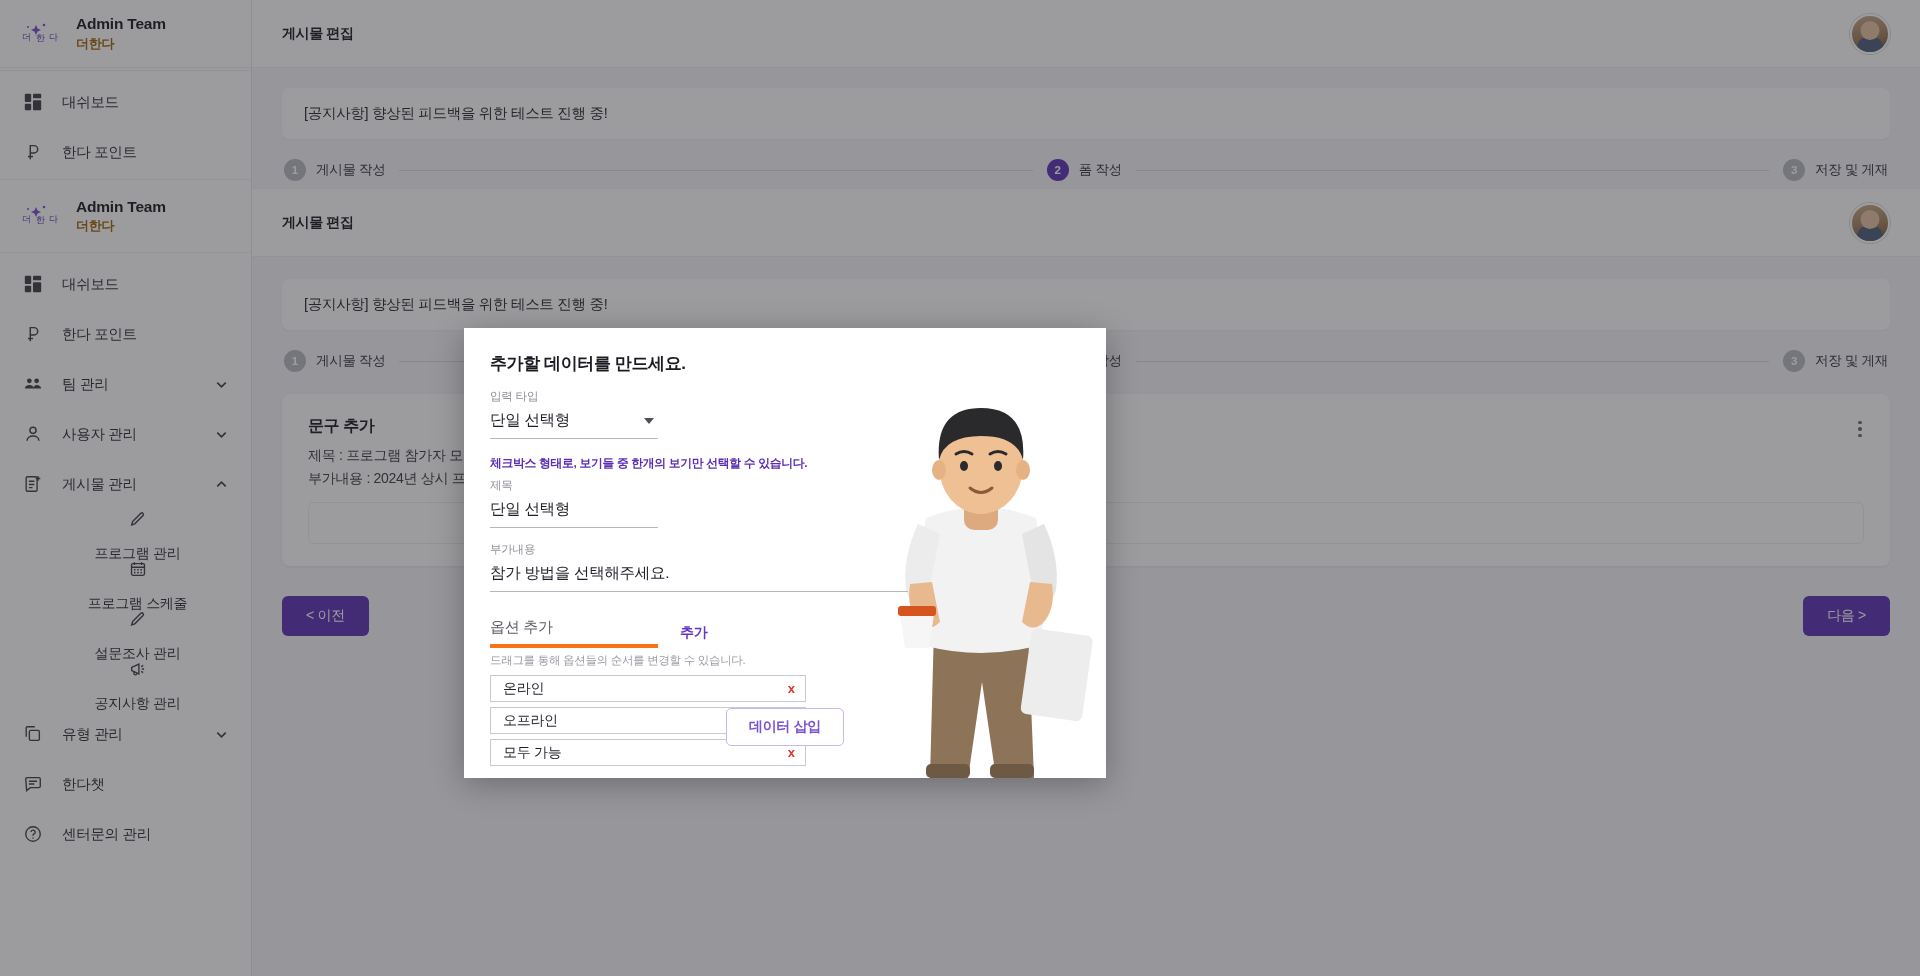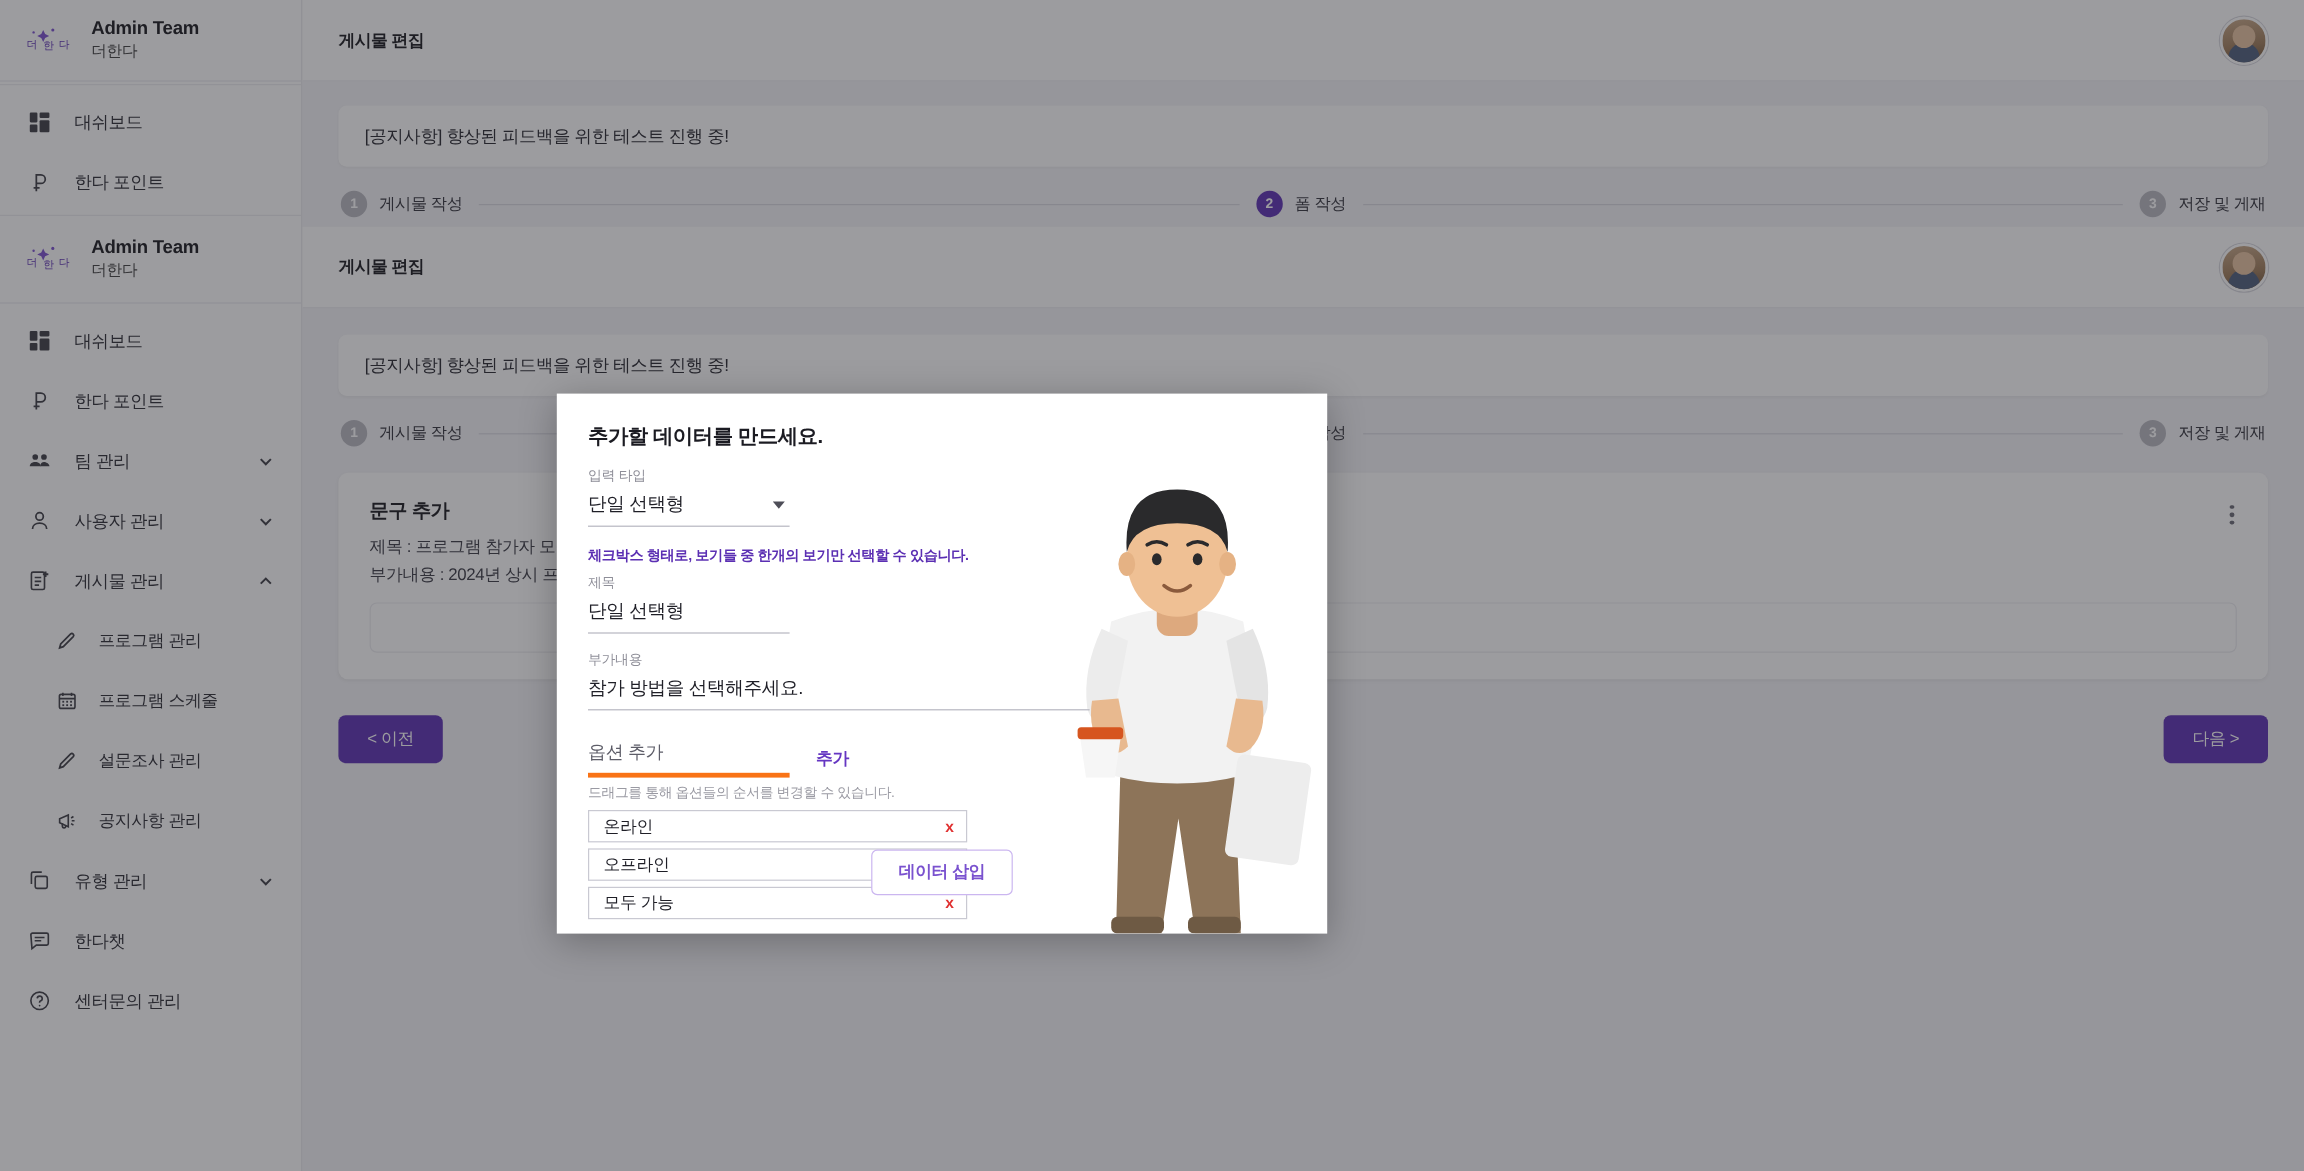--- a/index.html
+++ b/index.html
@@ -21,32 +21,32 @@
   .brand {
     height: 68px; display: flex; align-items: center; gap: 14px;
     padding: 0 22px; border-bottom: 1px solid #ececf0;
   }
   .brand-mark {
     width: 40px; height: 26px; flex: 0 0 40px;
     position: relative;
   }
   .brand-text { line-height: 1.15; }
   .brand-title { font-size: 15.5px; font-weight: 700; color: #17171c; letter-spacing: -0.2px; }
-  .brand-sub { font-size: 13px; font-weight: 400; color: #404040; letter-spacing: -0.2px; }
+  .brand-sub { font-size: 13px; font-weight: 700; color: #a16207; letter-spacing: -0.2px; }
 
   .nav { padding-top: 4px; }
   .nav-item {
     display: flex; align-items: center; height: 50px;
     padding: 0 22px; gap: 18px; cursor: pointer;
     color: #2b2b33; font-size: 14.5px; letter-spacing: -0.3px;
   }
   .nav-item .ico { width: 22px; height: 22px; flex: 0 0 22px; display: flex; align-items: center; justify-content: center; color: #3c3c44; }
   .nav-item .label { flex: 1 1 auto; font-weight: 500; }
   .nav-item .chev { width: 16px; height: 16px; color: #3c3c44; display: flex; align-items: center; justify-content: center; }
-  .nav-item.sub { padding-left: 46px; gap: 16px; font-size: 14px; }
+  .nav-item.sub { padding-left: 46px; gap: 16px; font-size: 14px; flex-direction: column; }
   .nav-item.sub .ico { width: 20px; flex: 0 0 20px; }
 
   .sidebar-sep { height: 1px; background: #ececf0; margin: 2px 0; }
 
   
   .main { position: absolute; left: 252px; top: 0; width: 1668px; height: 976px; background: #f4f4f7; overflow: hidden; }
 
   .topbar {
     height: 68px; background: #ffffff; display: flex; align-items: center;
     padding: 0 30px; justify-content: space-between; border-bottom: 1px solid #ececf0;

